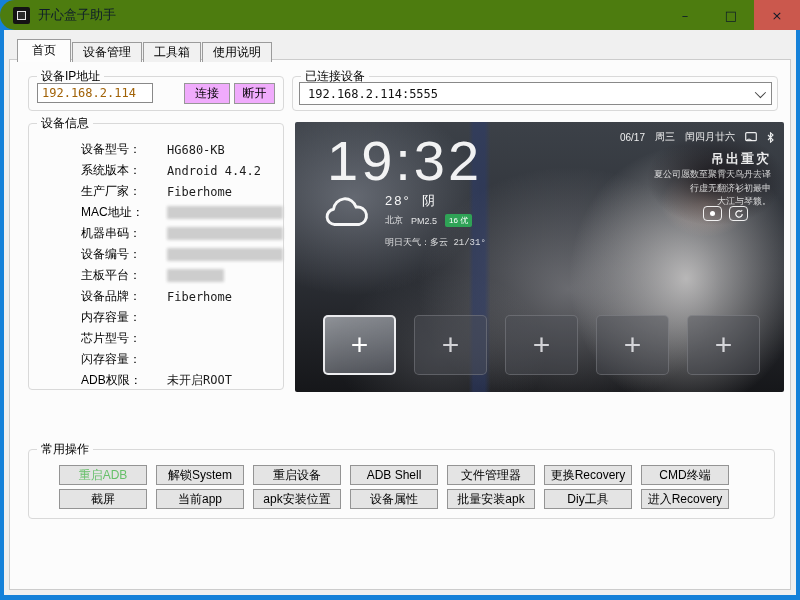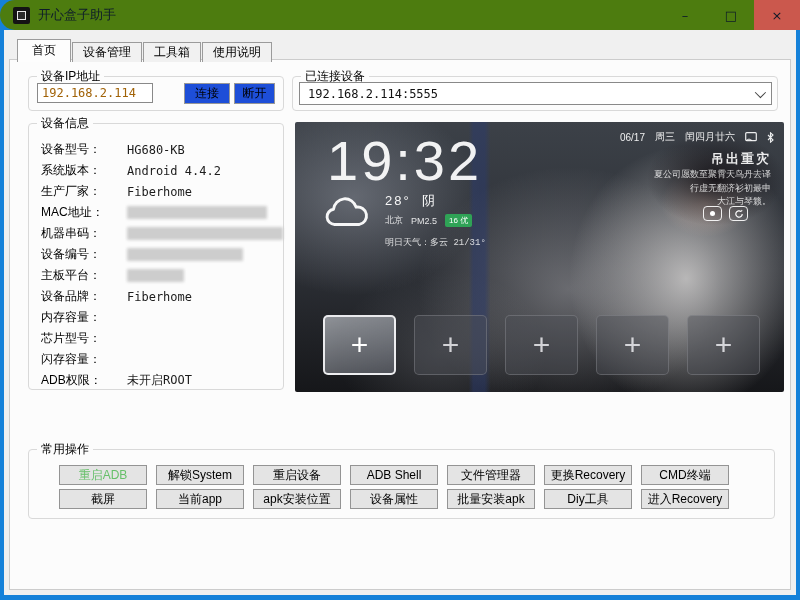--- a/index.html
+++ b/index.html
@@ -26,30 +26,30 @@
   
   .groupbox { position:absolute; border:1px solid #d9d9d9; border-radius:4px; }
   .gb-label { position:absolute; top:-9px; left:8px; background:#fcfcfc; padding:0 4px; font-size:12px; color:#000; white-space:nowrap; }
 
   .gb-ip   { left:28px; top:76px;  width:256px; height:35px; }
   .gb-conn { left:292px; top:76px; width:486px; height:35px; }
   .gb-info { left:28px; top:123px; width:256px; height:267px; }
   .gb-act  { left:28px; top:449px; width:747px; height:70px; }
 
   .ip-input { position:absolute; left:8px; top:6px; width:116px; height:20px; border:1px solid #898989; background:#fff; font-family:"DejaVu Sans Mono",monospace; font-size:12px; padding:0 4px; color:#a16207; }
-  .btn { background:#1d4ed8; border:1px solid #979797; font-size:12px; color:#000; display:flex; align-items:center; justify-content:center; }
+  .btn { background:#f0abfc; border:1px solid #979797; font-size:12px; color:#000; display:flex; align-items:center; justify-content:center; }
   .btn-connect    { position:absolute; left:155px; top:6px; width:46px; height:21px; }
   .btn-disconnect { position:absolute; left:205px; top:6px; width:41px; height:21px; }
 
   .combo { position:absolute; left:6px; top:5px; width:473px; height:23px; background:#fff; border:1px solid #898989; display:flex; align-items:center; padding:0 8px; font-family:"DejaVu Sans Mono",monospace; font-size:12px; color:#111; }
   .combo-arrow { margin-left:auto; width:8px; height:8px; border-right:1.4px solid #444; border-bottom:1.4px solid #444; transform:rotate(45deg) translateY(-2px); }
 
   
   .info-rows { padding:15px 0 0 12px; display:flex; flex-direction:column; }
-  .info-row { height:21px; display:flex; align-items:center; font-size:12px; white-space:nowrap; }
+  .info-row { height:21px; display:flex; align-items:center; font-size:12px; white-space:nowrap;margin-left:40px; }
   .info-label { display:inline-block; min-width:86px; color:#000; }
   .info-value { font-family:"DejaVu Sans Mono",monospace; font-size:12px; color:#1c1c1c; }
   .blur { display:inline-block; height:13px; background:#cdcdcd; border-radius:1px; filter:blur(1.6px); }
   .b-mac{ width:140px; } .b-serial{ width:232px; } .b-devno{ width:116px; } .b-platform{ width:57px; }
 
   
   .preview { position:absolute; left:295px; top:122px; width:489px; height:270px; border-radius:2px; overflow:hidden;
     background:
       linear-gradient(90deg, transparent 35.5%, rgba(42,58,110,0.5) 36.5%, rgba(42,58,110,0.5) 38.8%, transparent 40%),
       radial-gradient(95px 65px at 86% 21%, rgba(22,19,23,0.95), transparent 72%),

